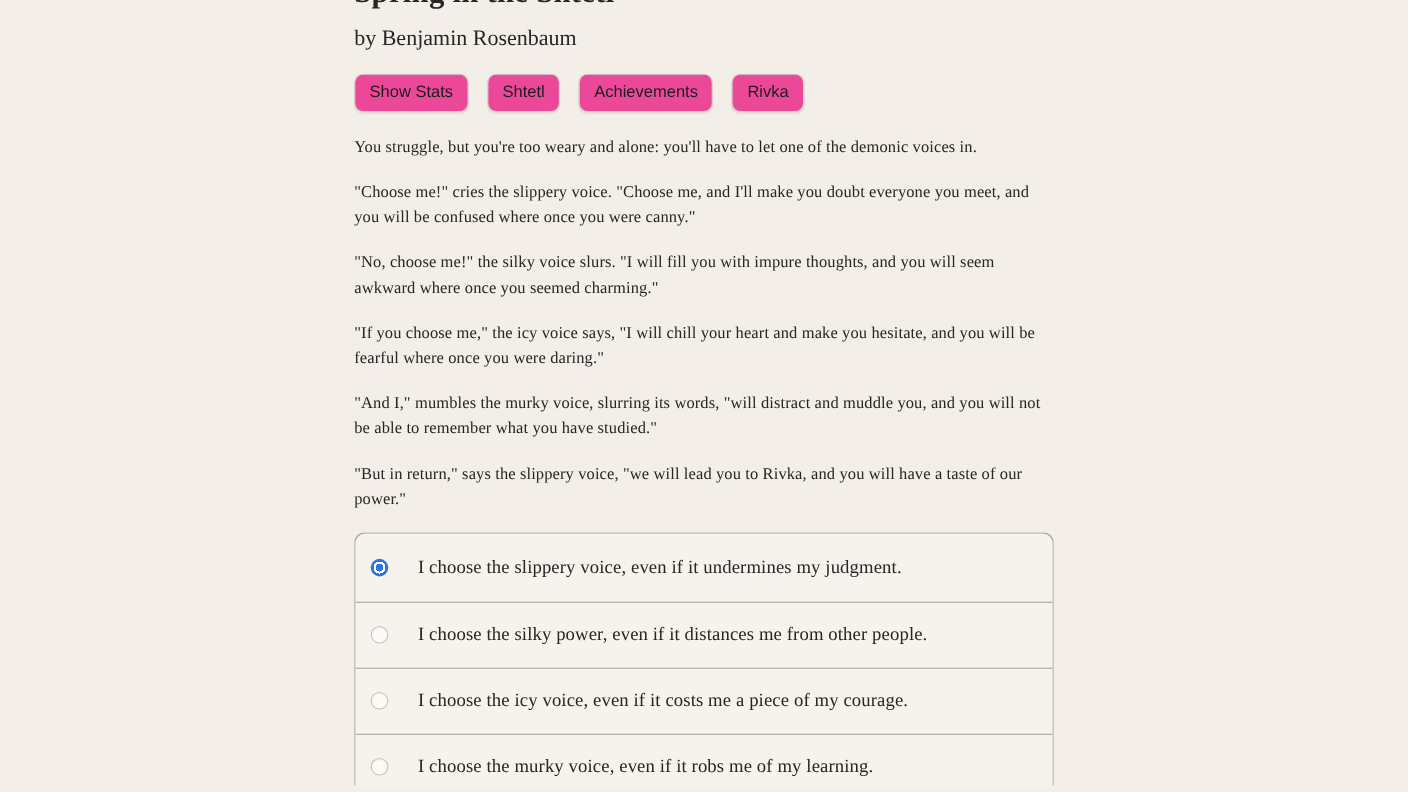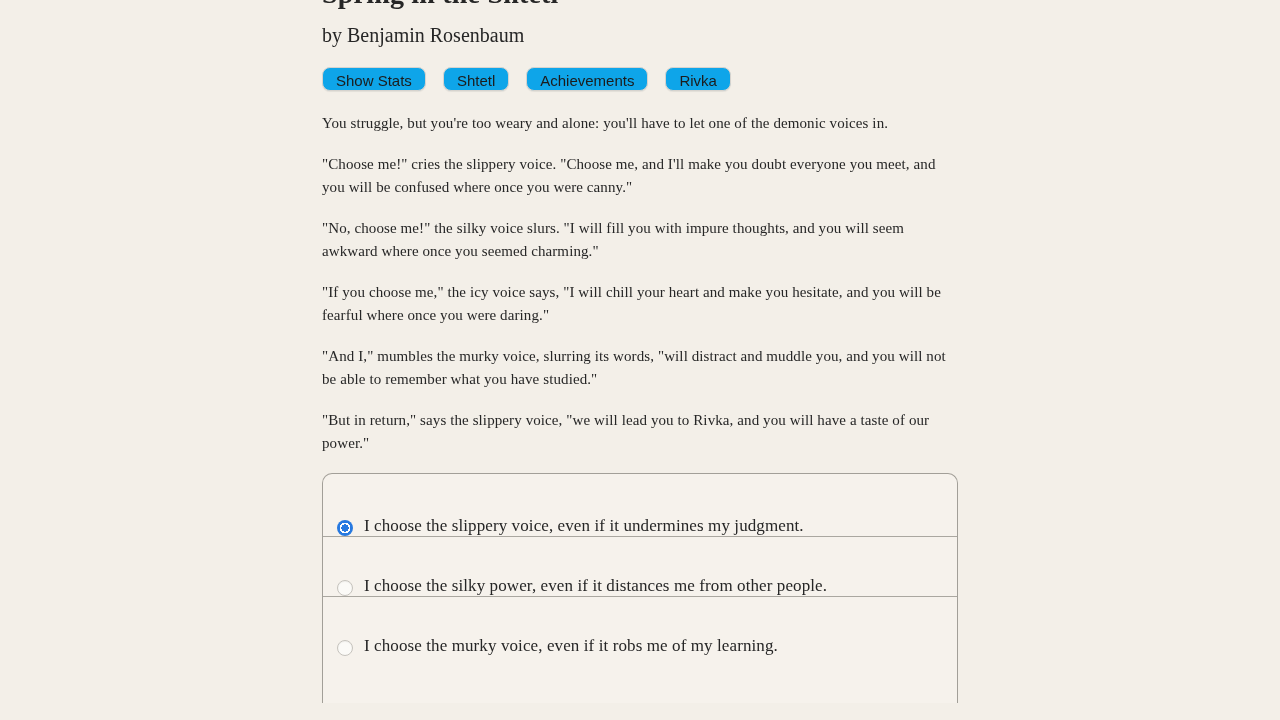--- a/index.html
+++ b/index.html
@@ -35,25 +35,25 @@
   .toolbar {
     margin-top: 19px;
     display: flex;
     gap: 17px;
     align-items: center;
   }
   .ui-button {
     font-family: "Liberation Sans", sans-serif;
     font-size: 15px;
     color: #1c1c1c;
-    background: #0ea5e9;
+    background: #ec4899;
     border: 1px solid #d6d3ce;
     border-radius: 8px;
     padding: 4px 13px 5px 13px;
-    height: 24px;
+    height: 35px;
     line-height: 18px;
     box-shadow: 0 1px 1px rgba(0,0,0,0.07);
     cursor: pointer;
     white-space: nowrap;
   }
   .story-text { margin-top: 21px; }
   .story-text p {
     font-size: 15px;
     line-height: 23.5px;
     margin-bottom: 17px;
@@ -65,24 +65,25 @@
     border-radius: 10px;
     border-bottom: none;
     border-bottom-left-radius: 0;
     border-bottom-right-radius: 0;
     background: #f6f2ec;
     overflow: hidden;
     height: 230px; 
   }
   .choice-row {
     display: flex;
-    align-items: flex-end;
+    align-items: center;
     height: 61px;
     padding: 0 14px;
     cursor: pointer;
+    gap: 16px;
   }
   .choice-row + .choice-row {
     border-top: 1px solid #aaa7a0;
     height: 60px;
   }
   .choice-row:first-child { height: 62px; }
   .radio {
     width: 16px;
     height: 16px;
     border-radius: 50%;
@@ -134,17 +135,21 @@
     <label class="choice-row selected">
       <span class="radio"></span>
       <span class="choice-label">I choose the slippery voice, even if it undermines my judgment.</span>
     </label>
     <label class="choice-row">
       <span class="radio"></span>
       <span class="choice-label">I choose the silky power, even if it distances me from other people.</span>
     </label>
     <label class="choice-row">
       <span class="radio"></span>
+      <span class="choice-label">I choose the icy voice, even if it costs me a piece of my courage.</span>
+    </label>
+    <label class="choice-row">
+      <span class="radio"></span>
       <span class="choice-label">I choose the murky voice, even if it robs me of my learning.</span>
     </label>
   </div>
 
 </div>
 
 </body></html>

